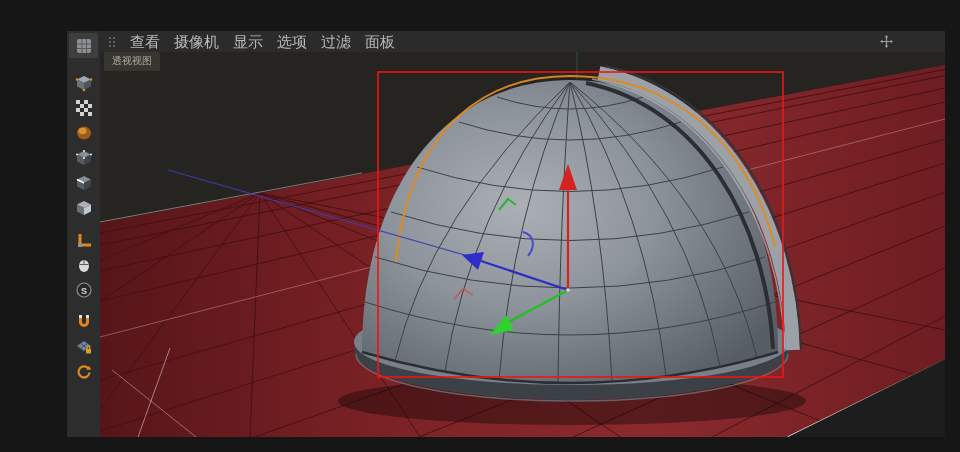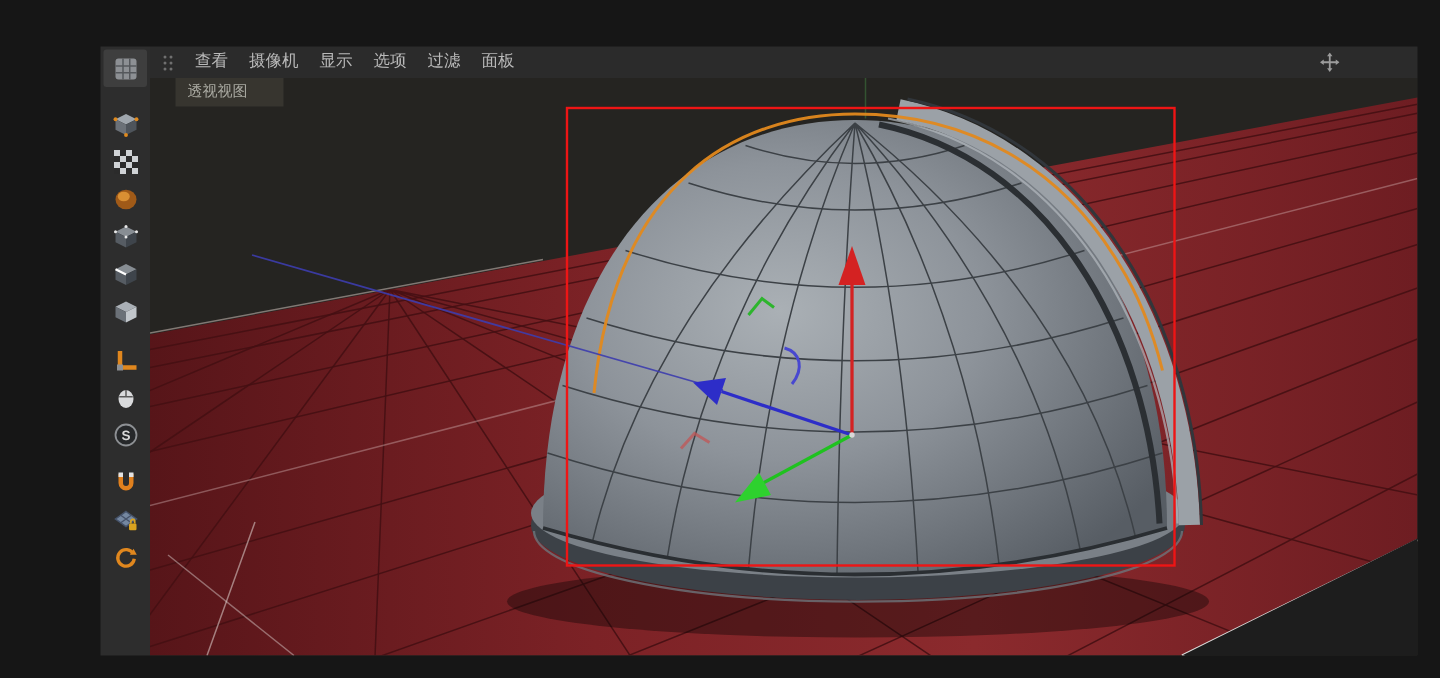--- a/index.html
+++ b/index.html
@@ -10,29 +10,29 @@
   .toolbar{position:absolute;left:67px;top:31px;width:33px;height:406px;background:#2d2d2d;
            display:flex;flex-direction:column;align-items:center;padding-top:2px;box-sizing:border-box;}
   .tbtn{width:29px;height:25px;display:flex;align-items:center;justify-content:center;border-radius:2px;flex:0 0 auto;}
   .tbtn.first{background:#3e3e3e;margin-bottom:12px;}
   .tbtn.gap{margin-top:7px;}
   .tbtn svg{display:block;}
 
   
   .menubar{position:absolute;left:100px;top:31px;width:845px;height:21px;background:#2b2b2b;
            display:flex;align-items:center;gap:14px;padding:0 8px;box-sizing:border-box;}
-  .menu-item{color:#b9b9b9;font-size:11px;line-height:21px;cursor:default;white-space:nowrap;}
+  .menu-item{color:#b9b9b9;font-size:15px;line-height:21px;cursor:default;white-space:nowrap;}
   .spacer{flex:1;}
   .panbtn{margin-right:44px;display:flex;align-items:center;}
 
   
   .viewport{position:absolute;left:100px;top:52px;width:845px;height:385px;background:#232220;}
   .viewport svg.scene{position:absolute;left:0;top:0;}
-  .vp-label{position:absolute;top:0;left:17px;background:rgba(56,55,48,0.95);color:#a9a9a1;
-            font-size:10px;padding:2px 24px 3px 8px;z-index:5;}
+  .vp-label{position:absolute;top:0;left:4px;background:rgba(56,55,48,0.95);color:#a9a9a1;
+            font-size:10px;padding:2px 8px 3px 8px;z-index:5;}
 </style>
 </head>
 <body>
 
 <div class="stage">
 
   <div class="toolbar">
 
     <div class="tbtn first">
       <svg width="18" height="16" viewBox="0 0 18 16">

